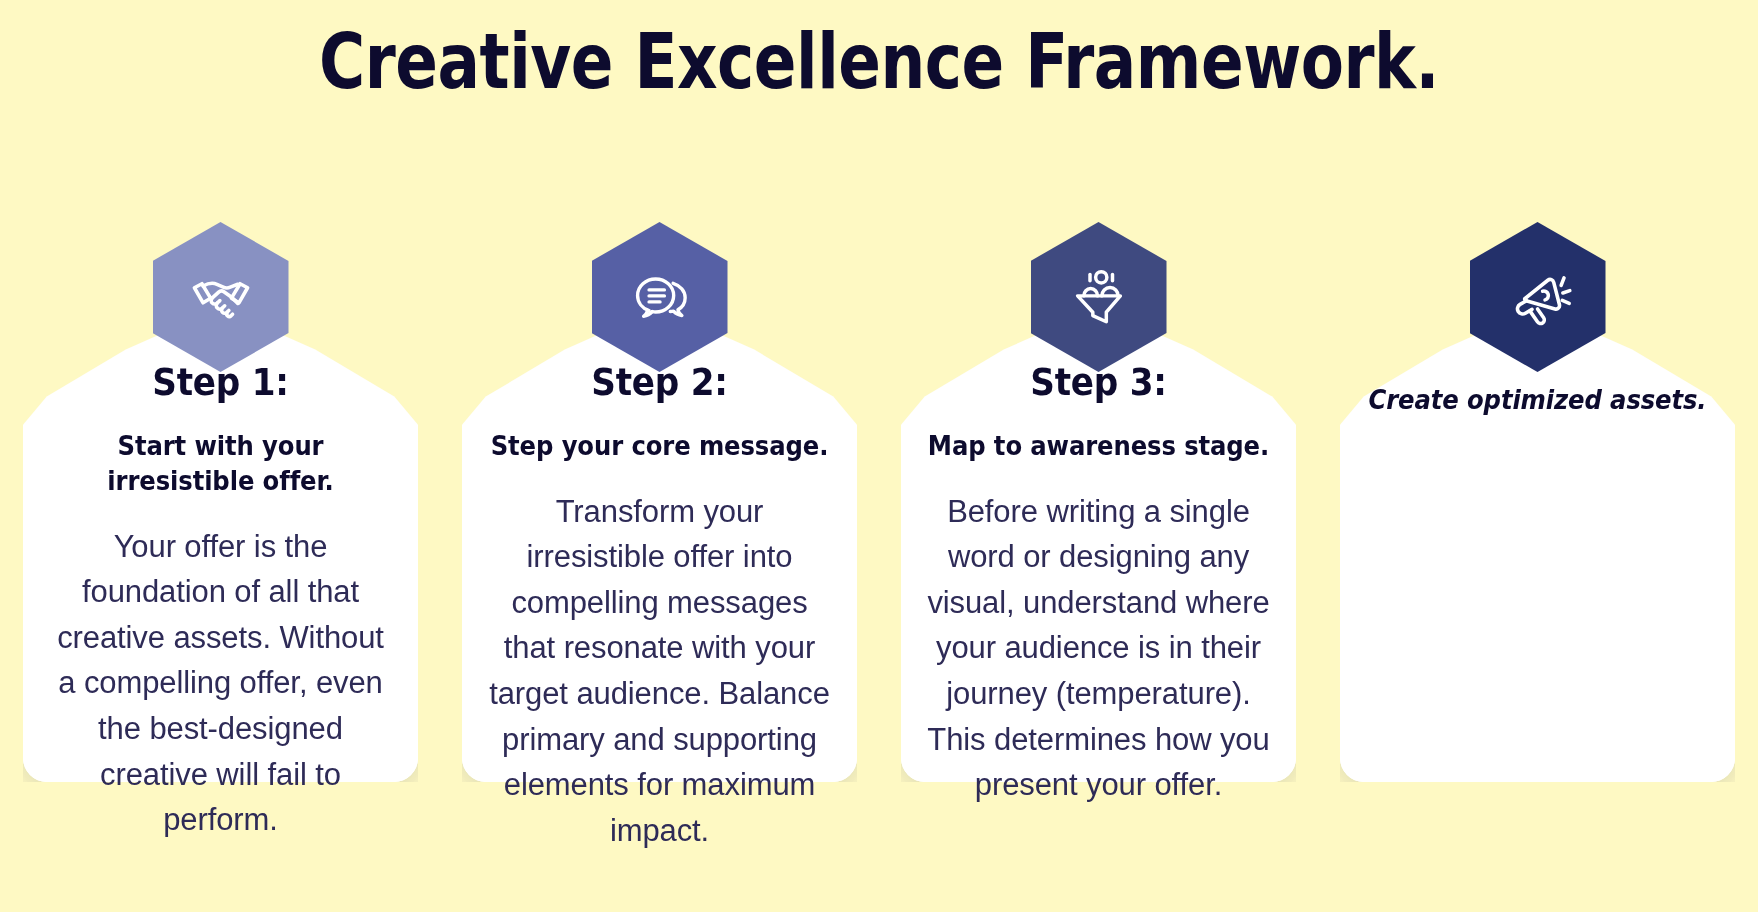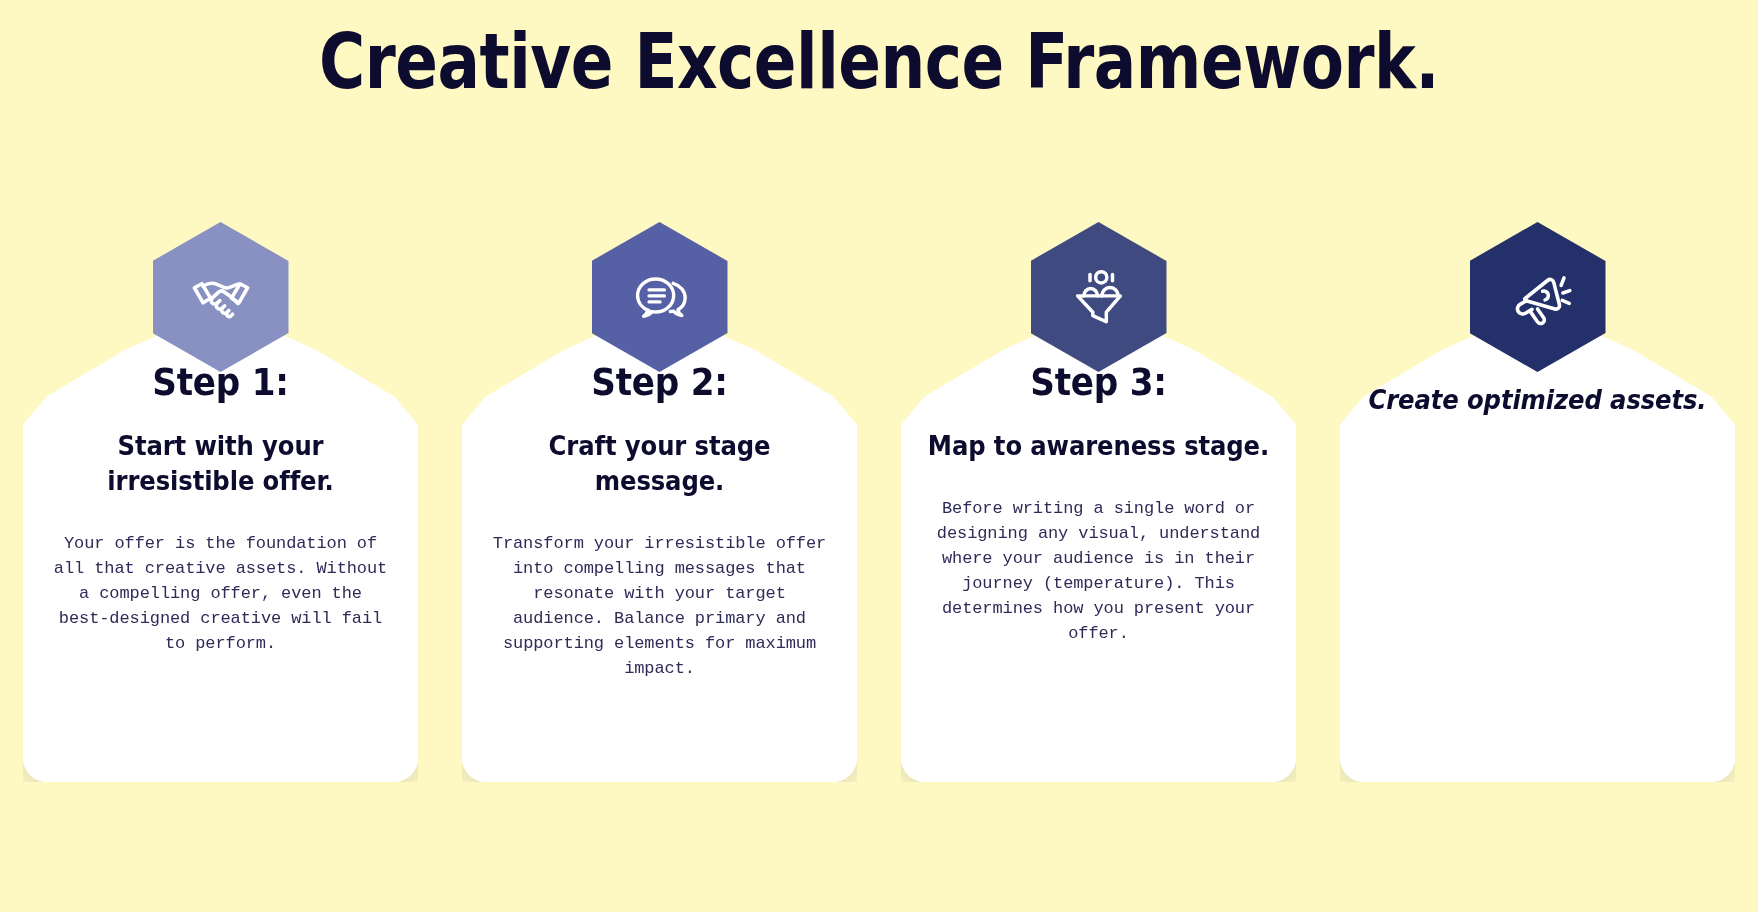--- a/index.html
+++ b/index.html
@@ -127,24 +127,24 @@
     margin-top: 22px;
     font-family: "DejaVu Sans Condensed", "Liberation Sans Narrow", "Liberation Sans", sans-serif;
     font-weight: 700;
     font-size: 27px;
     color: #131036;
     line-height: 1.3;
     letter-spacing: -0.1px;
   }
 
   .step-body {
-    margin-top: 34px;
-    font-family: Liberation Mono, monospace;
+    margin-top: 26px;
+    font-family: Liberation Sans, sans-serif;
     font-weight: 400;
-    font-size: 17px;
+    font-size: 31px;
     color: #2e2b57;
     line-height: 1.47;
     letter-spacing: -0.1px;
   }
 </style>
 </head>
 <body style="background: rgb(255, 255, 255);">
 
 <div class="page">
 
@@ -185,21 +185,21 @@
           <path d="M22 44.5 C15.6 42.2 11.5 36.8 11.5 30.6 C11.5 22.1 19 15.5 28 15.5 C37 15.5 44.5 22.1 44.5 30.6 C44.5 39.1 37 45.7 28 45.7 C26.9 45.7 25.9 45.6 24.9 45.4"></path>
           <path d="M24.9 45.4 C23 47.6 20.2 49.2 17 49.6 C18.8 48.2 20.1 46.4 20.6 44.4"></path>
           <line x1="22" y1="25.5" x2="36" y2="25.5"></line>
           <line x1="22" y1="31" x2="36" y2="31"></line>
           <line x1="22" y1="36.5" x2="32" y2="36.5"></line>
           <path d="M44 19.5 C50.5 21.5 55 26.6 55 32.6 C55 37.2 52.4 41.3 48.4 43.7 C48.9 45.8 50.1 47.6 52 49 C48.9 48.6 46.2 47.1 44.3 45 C43.4 45.2 42.4 45.3 41.4 45.3"></path>
         </svg>
       </div>
       <div class="card-text">
         <div class="step-label" style="color: rgb(13, 11, 46);">Step 2:</div>
-        <div class="step-head" style="color: rgb(13, 11, 46);">Craft your stage message.</div>
+        <div class="step-head" style="color: rgb(13, 11, 46);">Step your core message.</div>
         <div class="step-body" style="color: rgb(46, 43, 87);">Transform your irresistible offer into compelling messages that resonate with your target audience. Balance primary and supporting elements for maximum impact.</div>
       </div>
     </div>
 
     <div class="card-wrap">
       <div class="card">
         <div class="card-inner"></div>
       </div>
       <div class="hex" style="background: rgb(63, 74, 128);">
         <svg width="72" height="72" viewBox="0 0 64 64" fill="none" stroke="#ffffff" stroke-width="3.1" stroke-linecap="round" stroke-linejoin="round">

